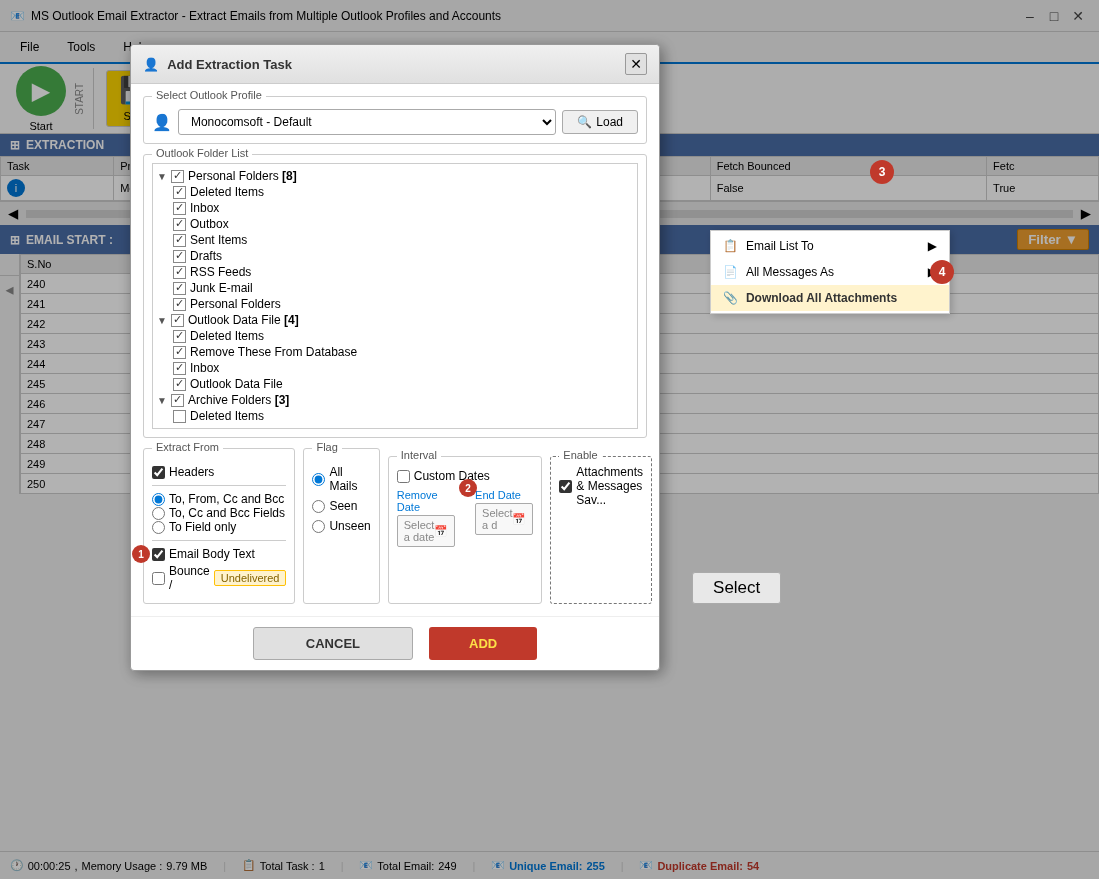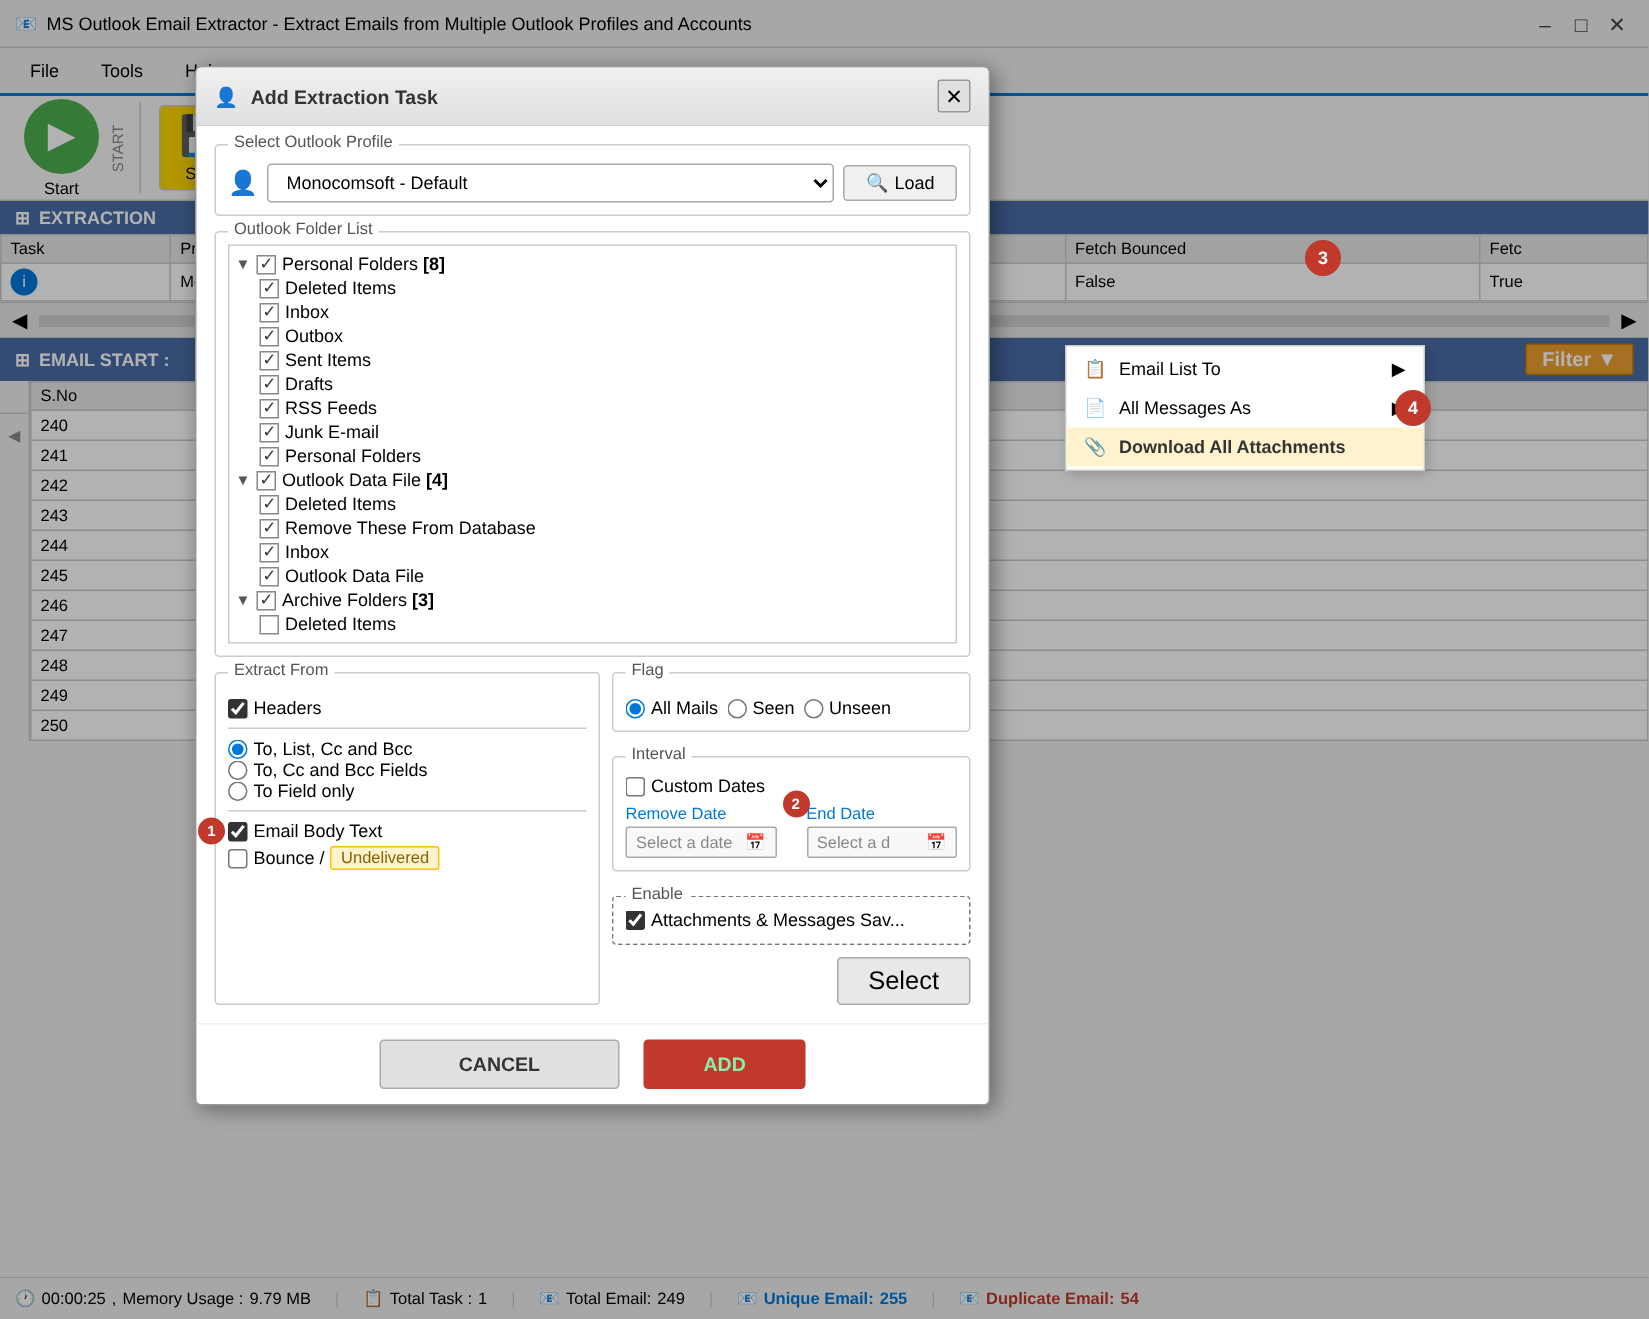--- a/index.html
+++ b/index.html
@@ -203,21 +203,21 @@
     .date-field { flex: 1; }
     .date-label { font-size: 11px; color: #0078d7; margin-bottom: 2px; }
     .date-input { display: flex; align-items: center; border: 1px solid #aaa; border-radius: 2px; background: #f8f8f8; padding: 3px 6px; font-size: 11px; color: #888; justify-content: space-between; }
 
     
     .enable-section { border: 1px dashed #777; border-radius: 3px; padding: 6px 8px; margin-top: 8px; position: relative; }
 
     
     .dialog-footer { display: flex; justify-content: center; gap: 16px; padding: 10px; border-top: 1px solid #eee; }
     .btn-cancel { padding: 8px 52px; background: #e0e0e0; border: 1px solid #aaa; border-radius: 3px; cursor: pointer; font-size: 13px; font-weight: bold; color: #333; }
-    .btn-add { padding: 8px 40px; background: #c0392b; border: none; border-radius: 3px; cursor: pointer; font-size: 13px; font-weight: bold; color: #86efac; }
+    .btn-add { padding: 8px 40px; background: #c0392b; border: none; border-radius: 3px; cursor: pointer; font-size: 13px; font-weight: bold; color: #fde047; }
 
     
     .dropdown-menu {
       position: fixed;
       top: 230px;
       left: 710px;
       background: white;
       border: 1px solid #ccc;
       box-shadow: 2px 2px 8px rgba(0,0,0,0.2);
       z-index: 200;
@@ -583,21 +583,21 @@
 
         <div class="extract-from">
           <span class="section-label">Extract From</span>
           <div class="check-item" style="margin-top:8px;">
             <input type="checkbox" checked="" style="">
             <label>Headers</label>
           </div>
           <hr class="divider-line">
           <div class="radio-item">
             <input type="radio" name="extract-radio" checked="" style="">
-            <label>To, List, Cc and Bcc</label>
+            <label>To, From, Cc and Bcc</label>
           </div>
           <div class="radio-item">
             <input type="radio" name="extract-radio" style="">
             <label>To, Cc and Bcc Fields</label>
           </div>
           <div class="radio-item">
             <input type="radio" name="extract-radio" style="">
             <label>To Field only</label>
           </div>
           <hr class="divider-line">
@@ -607,21 +607,21 @@
 
             <span style="position:absolute; left:-20px; top:-2px; width:18px; height:18px; background:#c0392b; color:white; border-radius:50%; display:flex; align-items:center; justify-content:center; font-size:10px; font-weight:bold;">1</span>
           </div>
           <div class="check-item">
             <input type="checkbox" style="">
             <label>Bounce /</label>
             <span class="undelivered-tag">Undelivered</span>
           </div>
         </div>
 
-        <div style="flex:1; display:flex; flex-direction:column; gap:8px;">
+        <div style="flex:1; display:flex; flex-direction:row; gap:8px;">
           <div class="flag-section">
             <span class="section-label">Flag</span>
             <div class="flag-row" style="margin-top:8px;">
               <div class="radio-item">
                 <input type="radio" name="flag-radio" checked="" style="">
                 <label>All Mails</label>
               </div>
               <div class="radio-item">
                 <input type="radio" name="flag-radio" style="">
                 <label>Seen</label>

